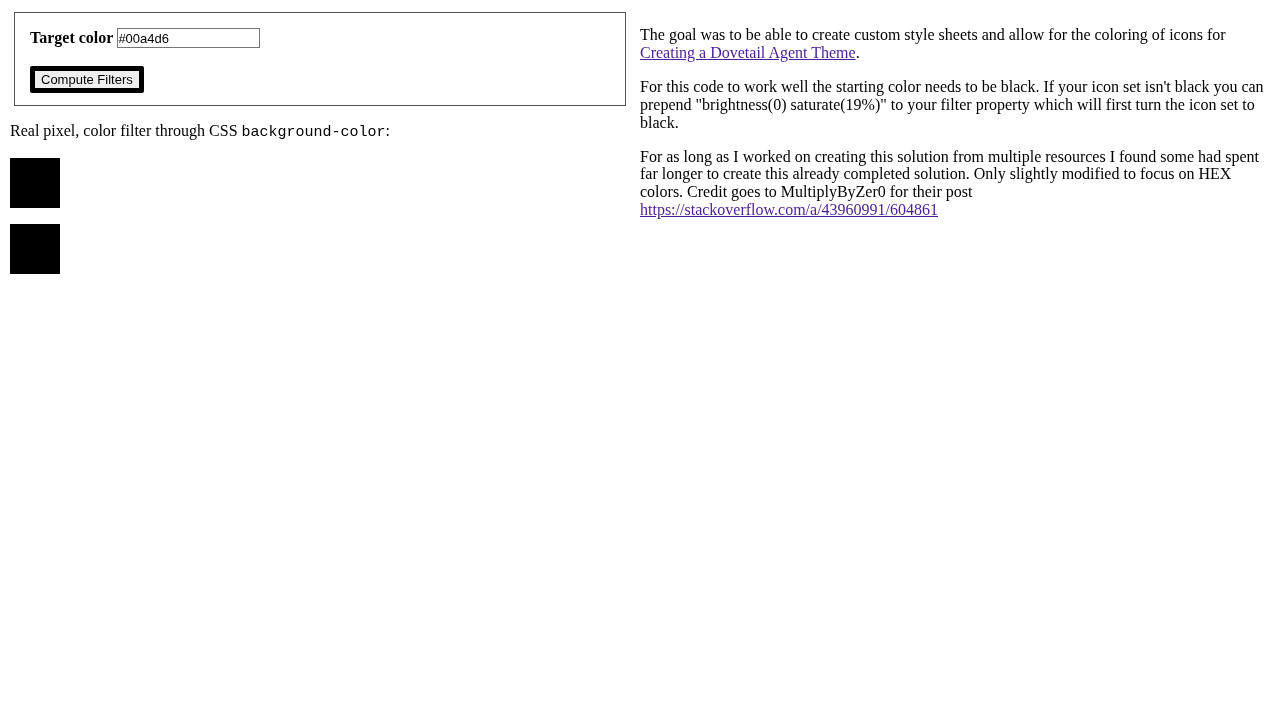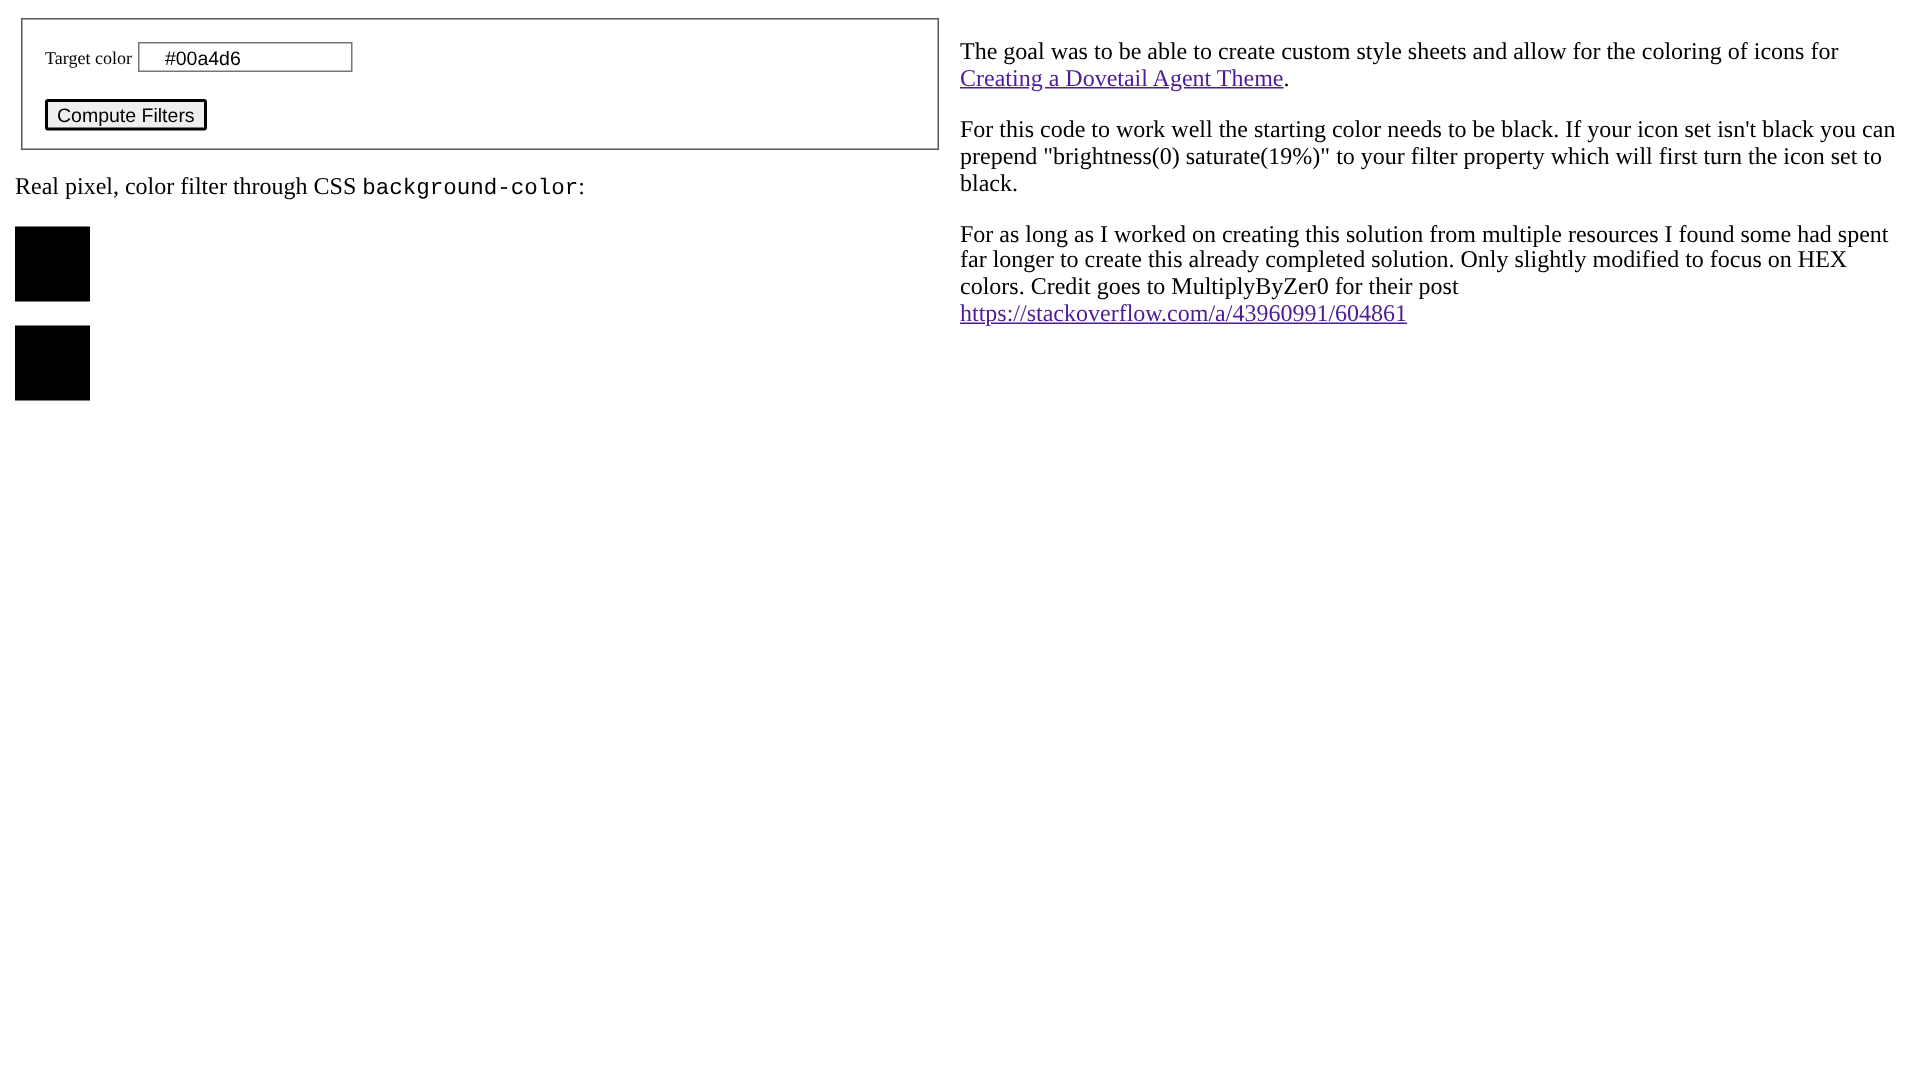--- a/index.html
+++ b/index.html
@@ -27,37 +27,38 @@
   }
   .form-box {
     border: 1px solid #555555;
     padding: 15px 15px 12px 15px;
     margin: 2px 4px 8px 4px;
   }
   .form-row {
     margin-bottom: 18px;
   }
   .form-box label {
-    font-size: 12px;
+    font-size: 16px;
+    font-weight: bold;
   }
   .form-box input[type="text"] {
     font-family: Arial, sans-serif;
     font-size: 13px;
     width: 143px;
     height: 20px;
-    padding: 1px 17px;
+    padding: 1px 0;
     border: 1px solid #767676;
     background: #ffffff;
   }
   .form-box button {
     font-family: Arial, sans-serif;
     font-size: 13px;
     padding: 1px 6px;
     background: #efefef;
-    border: 2px solid #000000;
+    border: 5px solid #000000;
     border-radius: 2px;
   }
   .prose {
     margin: 16px 0 16px 0;
     font-size: 16px;
     line-height: 1.1;
   }
   code {
     font-family: Menlo, Consolas, "Courier New", monospace;
     font-size: 15px;

